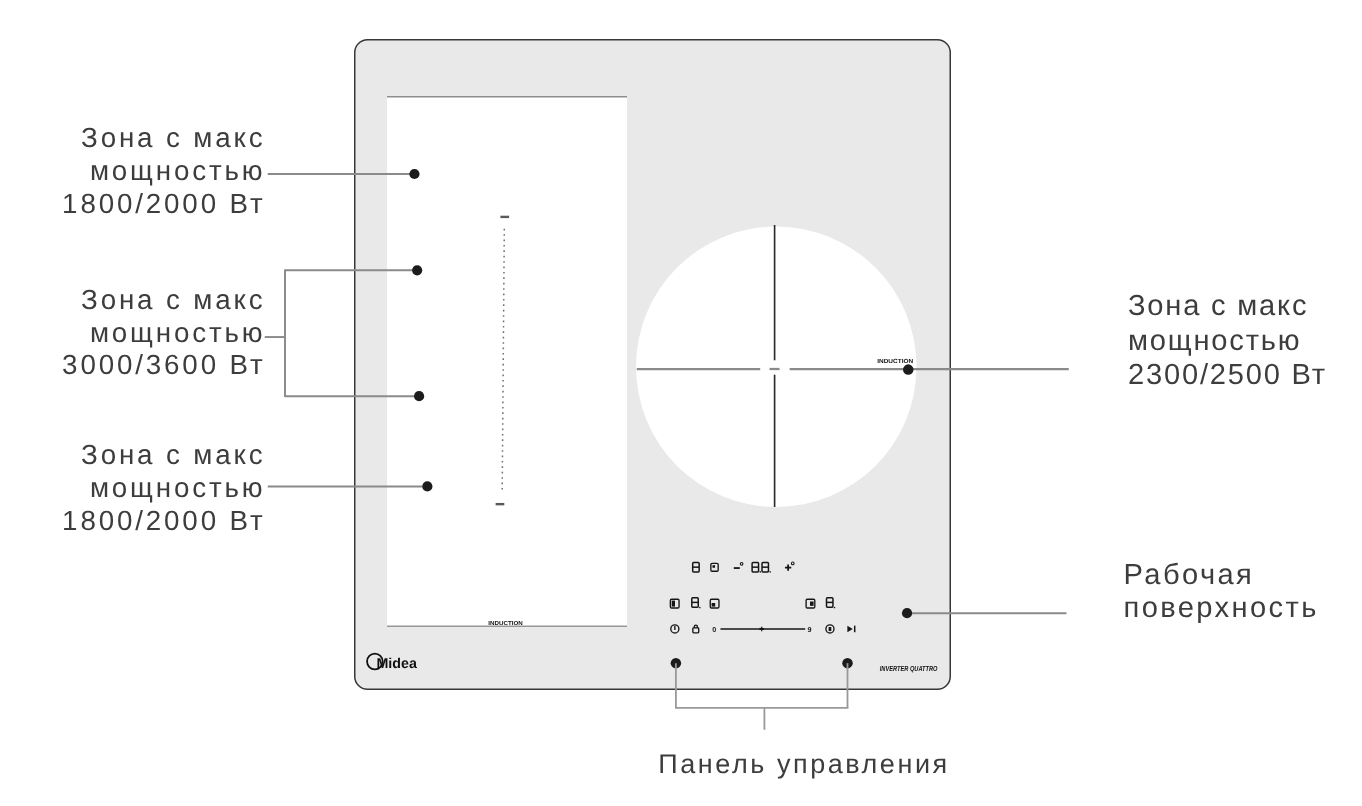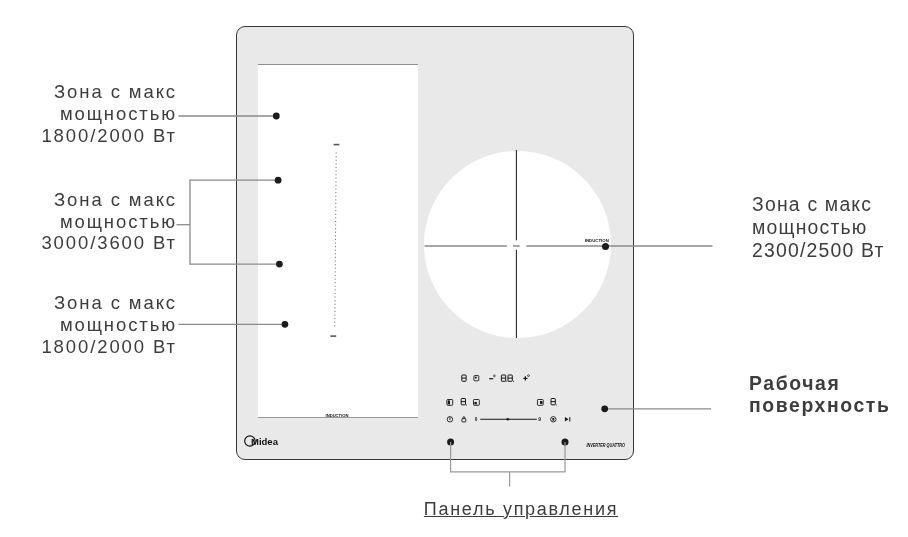--- a/index.html
+++ b/index.html
@@ -169,15 +169,15 @@
 </svg>
 
 <div class="abs lbl" style="right:731px;top:81px;text-align:right;font-size:18.5px;line-height:21.8px;letter-spacing:1.9px;white-space:nowrap;">Зона с макс<br>мощностью<br>1800/2000 Вт</div>
 
 <div class="abs lbl" style="right:731px;top:188.9px;text-align:right;font-size:18.5px;line-height:21.8px;letter-spacing:1.9px;white-space:nowrap;">Зона с макс<br>мощностью<br>3000/3600 Вт</div>
 
 <div class="abs lbl" style="right:731px;top:292.3px;text-align:right;font-size:18.5px;line-height:21.8px;letter-spacing:1.9px;white-space:nowrap;">Зона с макс<br>мощностью<br>1800/2000 Вт</div>
 
 <div class="abs lbl" style="left:724px;top:193px;text-align:left;font-size:19.4px;line-height:23.2px;letter-spacing:1.2px;white-space:nowrap;">Зона с макс<br>мощностью<br>2300/2500 Вт</div>
 
-<div class="abs lbl" style="left:721px;top:371.8px;text-align:left;font-size:19.4px;line-height:22.2px;letter-spacing:1.6px;white-space:nowrap;font-weight:bold;">Рабочая<br>поверхность</div>
+<div class="abs lbl" style="left:721px;top:371.8px;text-align:left;font-size:19.4px;line-height:22.2px;letter-spacing:1.6px;white-space:nowrap;">Рабочая<br>поверхность</div>
 
-<div class="abs lbl" style="left:493px;top:498.9px;transform:translateX(-50%);font-size:18px;letter-spacing:1.7px;white-space:nowrap;text-decoration:underline;">Панель управления</div>
+<div class="abs lbl" style="left:508px;top:498.9px;transform:translateX(-50%);font-size:18px;letter-spacing:1.7px;white-space:nowrap;">Панель управления</div>
 
 </body></html>

